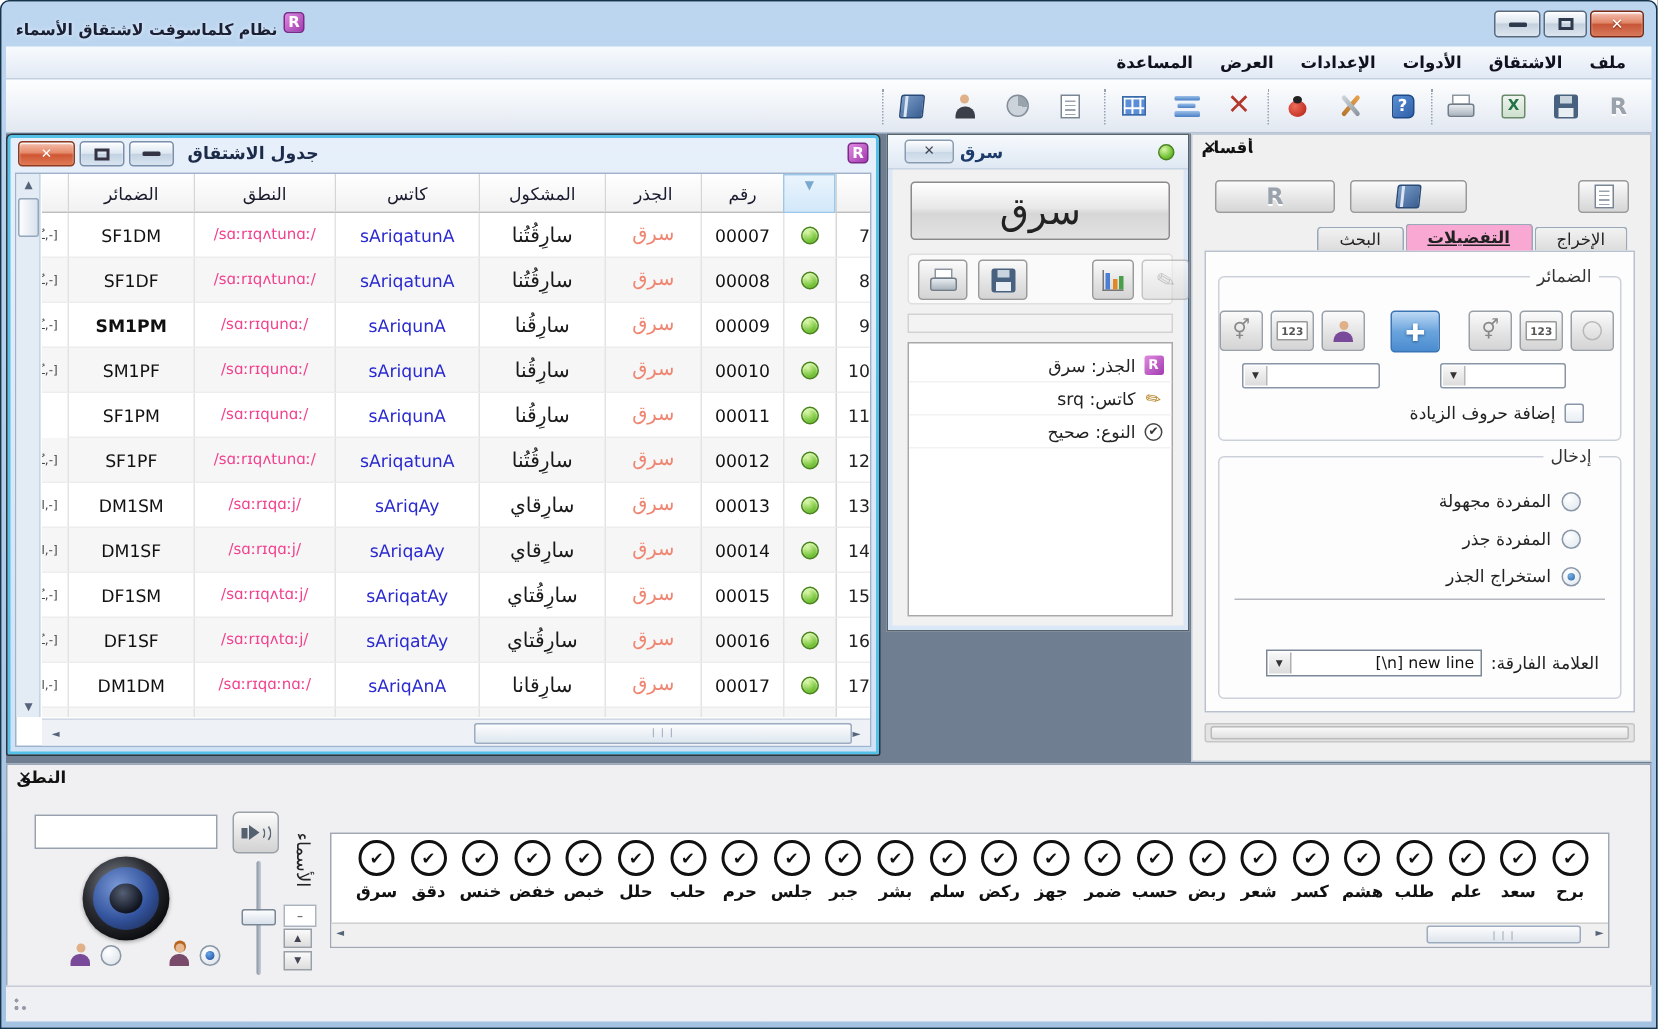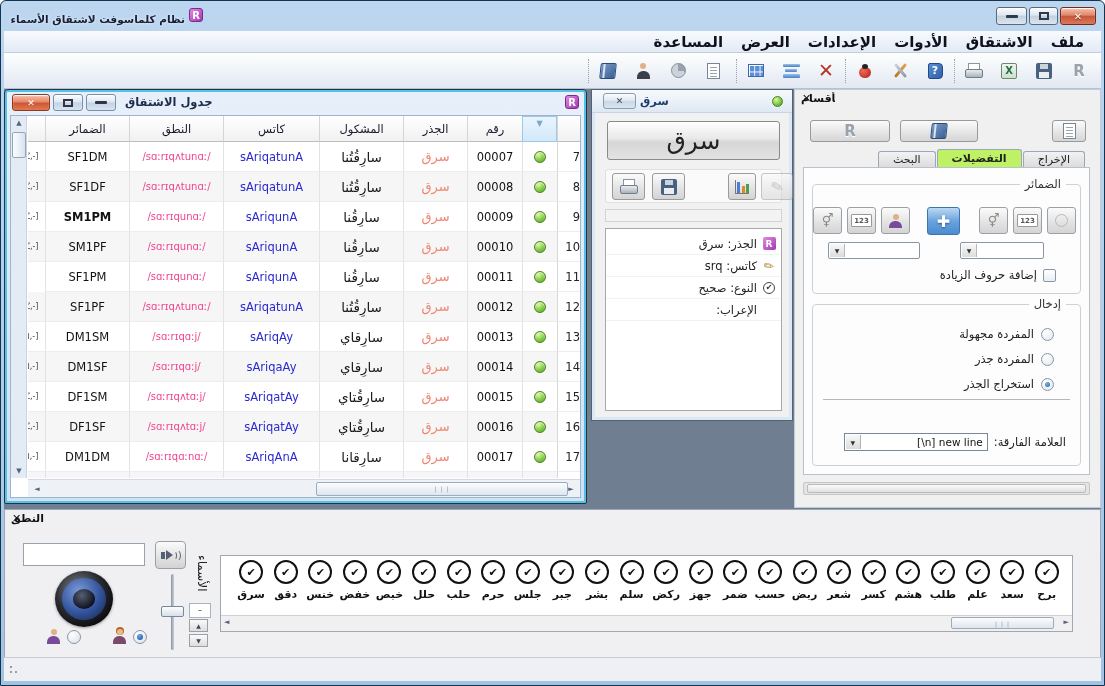--- a/index.html
+++ b/index.html
@@ -14,21 +14,21 @@
   .badge-r { width:14px; height:14px; border-radius:3px; background:linear-gradient(135deg,#e08ae0,#a13ab0); color:#fff; font-size:10px; font-weight:bold; display:flex; align-items:center; justify-content:center; border:1px solid #7a2a88; }
   .wbtns { position:absolute; right:8px; top:6px; display:flex; direction:ltr; }
   .wbtn { height:18px; margin-left:2px; border:1px solid #5a6a7e; border-radius:3px; background:linear-gradient(#fbfcfe,#dde6ef 45%,#c3d0dd 50%,#dce6f0); display:flex; align-items:center; justify-content:center; font-size:9px; color:#333; box-shadow:inset 0 1px 1px #fff; }
   .wbtn.min { width:31px; } .wbtn.max { width:29px; }
   .wbtn.close { width:36px; background:linear-gradient(#f6c0b2,#e08668 45%,#c85638 52%,#d8795c); border-color:#7c2a16; color:#fff; font-weight:bold; font-size:10px; text-shadow:0 1px 1px #7a2508; }
   .minbar { width:12px; height:3px; background:#2d3a4d; border-radius:1px; }
   .maxbox { width:10px; height:8px; border:2px solid #2d3a4d; }
 
   
   .menubar { position:absolute; top:30px; left:3px; right:3px; height:22px; background:linear-gradient(#f8fafd,#e2eaf5); border-bottom:1px solid #c2cddd; display:flex; direction:rtl; align-items:center; padding:0 8px; }
-  .menu-item { font-size:15px; font-weight:bold; color:#10101f; padding:2px 9px; }
+  .menu-item { font-size:11px; font-weight:bold; color:#10101f; padding:2px 9px; }
 
   
   .toolbar { position:absolute; top:52px; left:3px; right:3px; height:36px; background:linear-gradient(#fdfefe,#edf1f7 60%,#e2e8f1); border-bottom:1px solid #b6c2d3; display:flex; direction:rtl; align-items:center; padding:0 4px; }
   .tbgroup { display:flex; direction:rtl; align-items:center; gap:9px; padding:0 5px; }
   .tb-sep { width:1px; height:24px; border-left:1px dotted #96a2b4; margin:0 1px; }
   .tbgap { width:4px; }
   .tbtn { width:26px; height:26px; display:flex; align-items:center; justify-content:center; }
 
   
   .ic { display:inline-flex; align-items:center; justify-content:center; }
@@ -129,21 +129,21 @@
 
   
   .panel-sections { position:absolute; left:790px; top:0; right:0; height:419px; background:#f0f0f0; border:1px solid #c2cbd8; }
   .ps-title { position:absolute; top:0; left:0; right:0; height:18px; }
   .glitch { position:absolute; left:6px; top:2px; width:34px; overflow:hidden; white-space:nowrap; font-size:11px; font-weight:bold; color:#111; letter-spacing:-3px; }
   .glitch .gx { position:absolute; left:1px; top:0; letter-spacing:0; font-size:11px; }
   .ps-topbtns { position:absolute; top:30px; left:0; right:0; height:24px; }
   .pbtn { position:absolute; height:22px; border:1px solid #9a9a9a; border-radius:3px; background:linear-gradient(#fbfbfb,#e4e4e4 60%,#d6d6d6); display:flex; align-items:center; justify-content:center; }
   .tabs { position:absolute; top:59px; right:14px; display:flex; direction:rtl; align-items:flex-end; height:18px; }
   .tab { height:16px; padding:0 14px; border:1px solid #9aa7b8; border-bottom:none; border-radius:3px 3px 0 0; background:linear-gradient(#f2f2f2,#dcdcdc); font-size:11px; color:#222; display:flex; align-items:center; margin-right:1px; }
-  .tab.active { height:18px; background:#bef264; font-weight:bold; position:relative; z-index:3; }
+  .tab.active { height:18px; background:#f9a8d4; font-weight:bold; position:relative; z-index:3;text-decoration:underline; }
   .ps-content { position:absolute; left:8px; right:10px; top:77px; height:308px; background:#fdfdfe; border:1px solid #b8c1cd; }
   .group { position:absolute; left:8px; right:8px; border:1px solid #ccd1d9; border-radius:4px; }
   .group-label { position:absolute; top:-8px; right:14px; background:#fdfdfe; padding:0 5px; font-size:11.5px; color:#333; }
   .g1 { top:16px; height:110px; }
   .g2 { top:136px; height:162px; }
   .prbtn { position:absolute; top:22px; width:29px; height:27px; border:1px solid #9aa0a8; border-radius:3px; background:linear-gradient(#fbfbfb,#e2e2e2 60%,#d4d4d4); display:flex; align-items:center; justify-content:center; font-size:12px; color:#666; }
   .prbtn.plus { width:33px; height:28px; background:linear-gradient(#bcd8f4,#6aa4dd 50%,#4a8cd0); border-color:#3a74b4; }
   .plus-g { color:#fff; font-size:16px; font-weight:bold; text-shadow:0 1px 2px #2a5a94; }
   .ic-123 { font-size:7px; font-weight:bold; color:#555; border:1px solid #999; background:#fff; padding:1.5px 2px; border-radius:1px; }
   .ic-gender { font-size:13px; color:#888; }
@@ -534,24 +534,20 @@
           <div class="pw-item">
             <span class="ii ii-pencil">✎</span>
             <span>كاتس: srq</span>
           </div>
           <div class="pw-item">
             <span class="ii">
               <span class="ii-check">✔</span>
             </span>
             <span>النوع: صحيح</span>
           </div>
-          <div class="pw-item">
-            <span class="ii"></span>
-            <span>الإعراب:</span>
-          </div>
         </div>
     </div>
 
     <div class="panel-sections">
       <div class="ps-title">
         <span class="glitch"><span>الأقسام</span><span class="gx">✕</span></span>
       </div>
       <div class="ps-topbtns">
         <div class="pbtn" style="left:15px; width:80px;">
             <span class="ic-r-letter">R</span>

